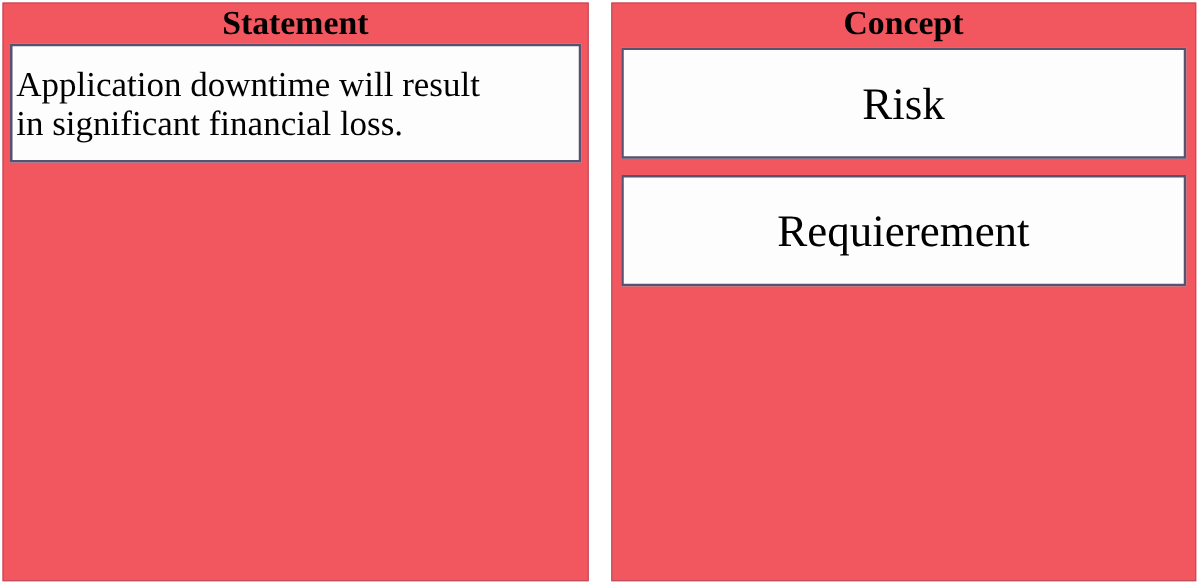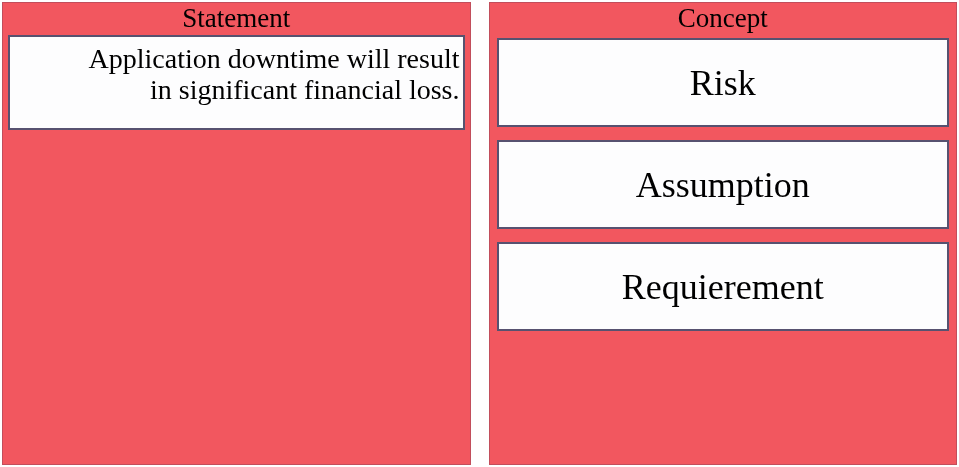--- a/index.html
+++ b/index.html
@@ -24,40 +24,39 @@
     border: 1px solid #c24e5b;
     box-sizing: border-box;
     overflow: hidden;
   }
   .panel-header {
     height: 32px;
     line-height: 31px;
     text-align: center;
     font-size: 27px;
     color: #000000;
-    font-weight: normal;
+    font-weight: bold;
   }
   .panel-right .panel-header {
     height: 35px;
   }
   .cell {
     background: #fdfdfe;
     border: 2px solid #575270;
     box-sizing: border-box;
   }
   .statement-cell {
     margin: 0 5px 6px 5px;
     height: 95px;
-    padding: 6px 3px;
+    padding: 16px 3px;
     font-size: 28px;
     line-height: 31px;
     color: #000000;
     white-space: pre-wrap;
     overflow: hidden;
-    text-align: right;
   }
   .concept-cell {
     margin: 0 7px 13px 7px;
     height: 89px;
     display: flex;
     align-items: center;
     justify-content: center;
     font-size: 36px;
     color: #000000;
   }
@@ -76,18 +75,17 @@
 
 
   </div>
 
   <div class="panel panel-right">
     <div class="panel-header">Concept</div>
 
     <div class="cell concept-cell">Risk</div>
 
 
-    <div class="cell concept-cell">Assumption</div>
 
     <div class="cell concept-cell">Requierement</div>
   </div>
 
 </div>
 
 </body></html>

